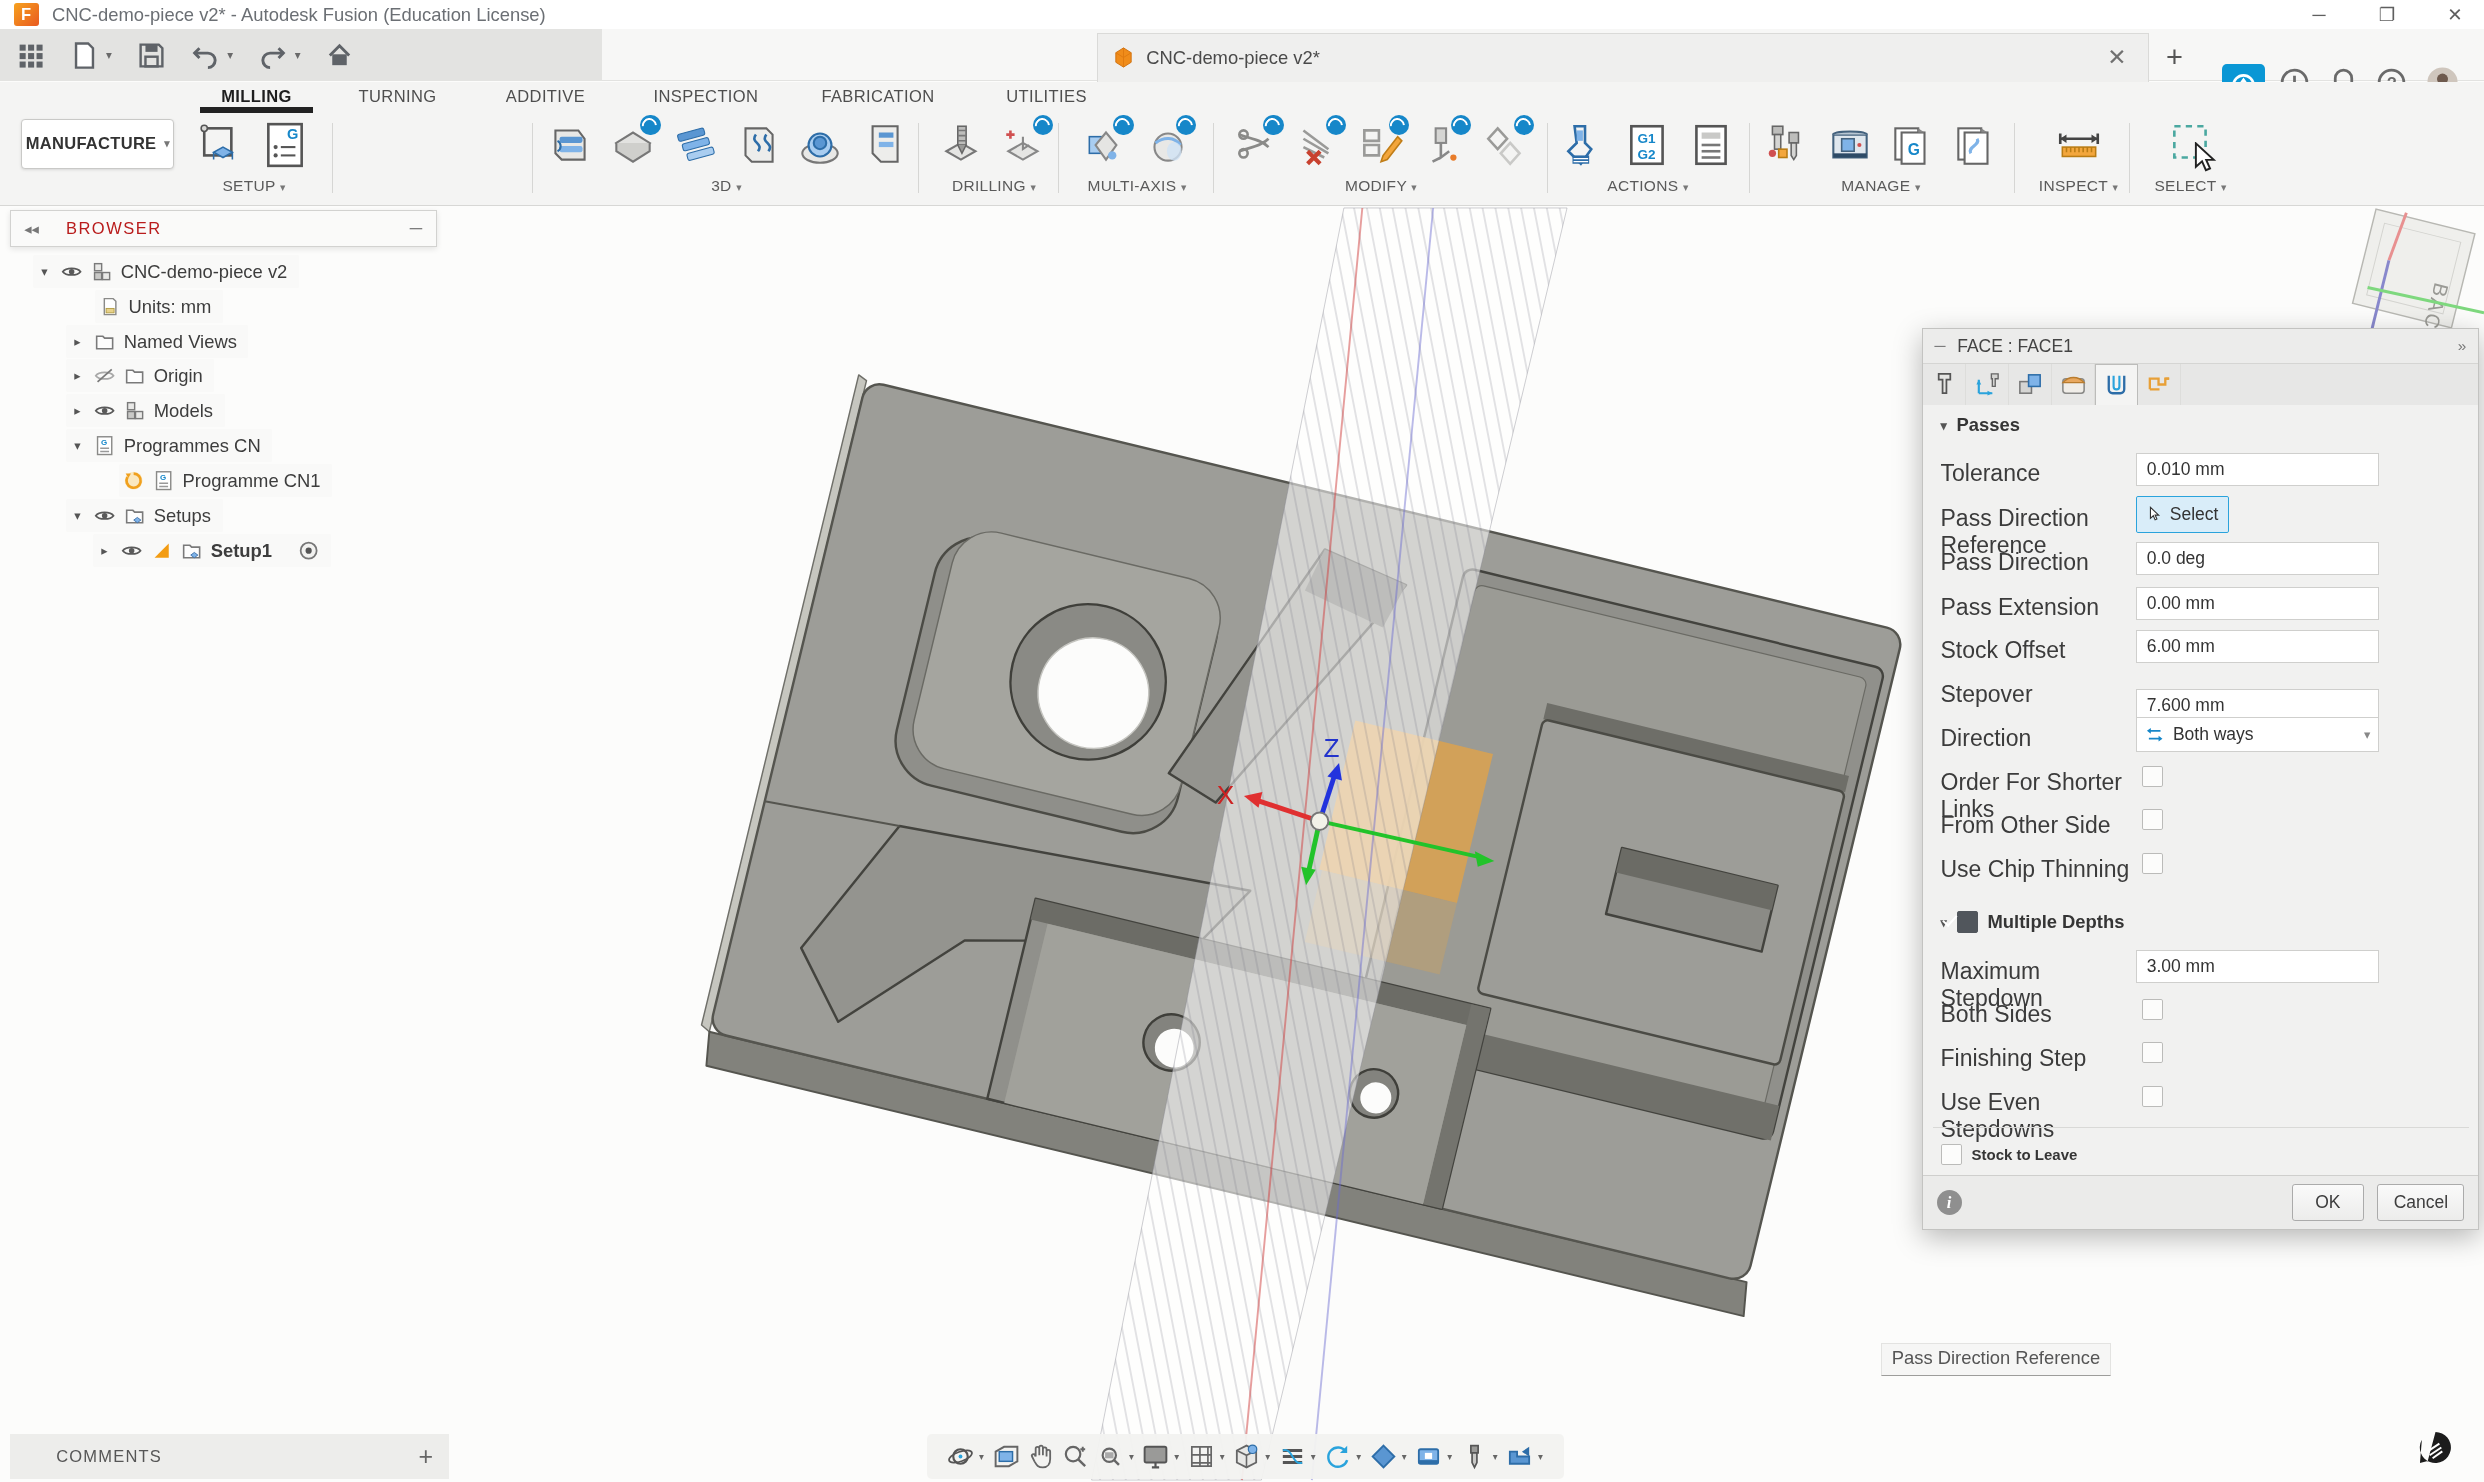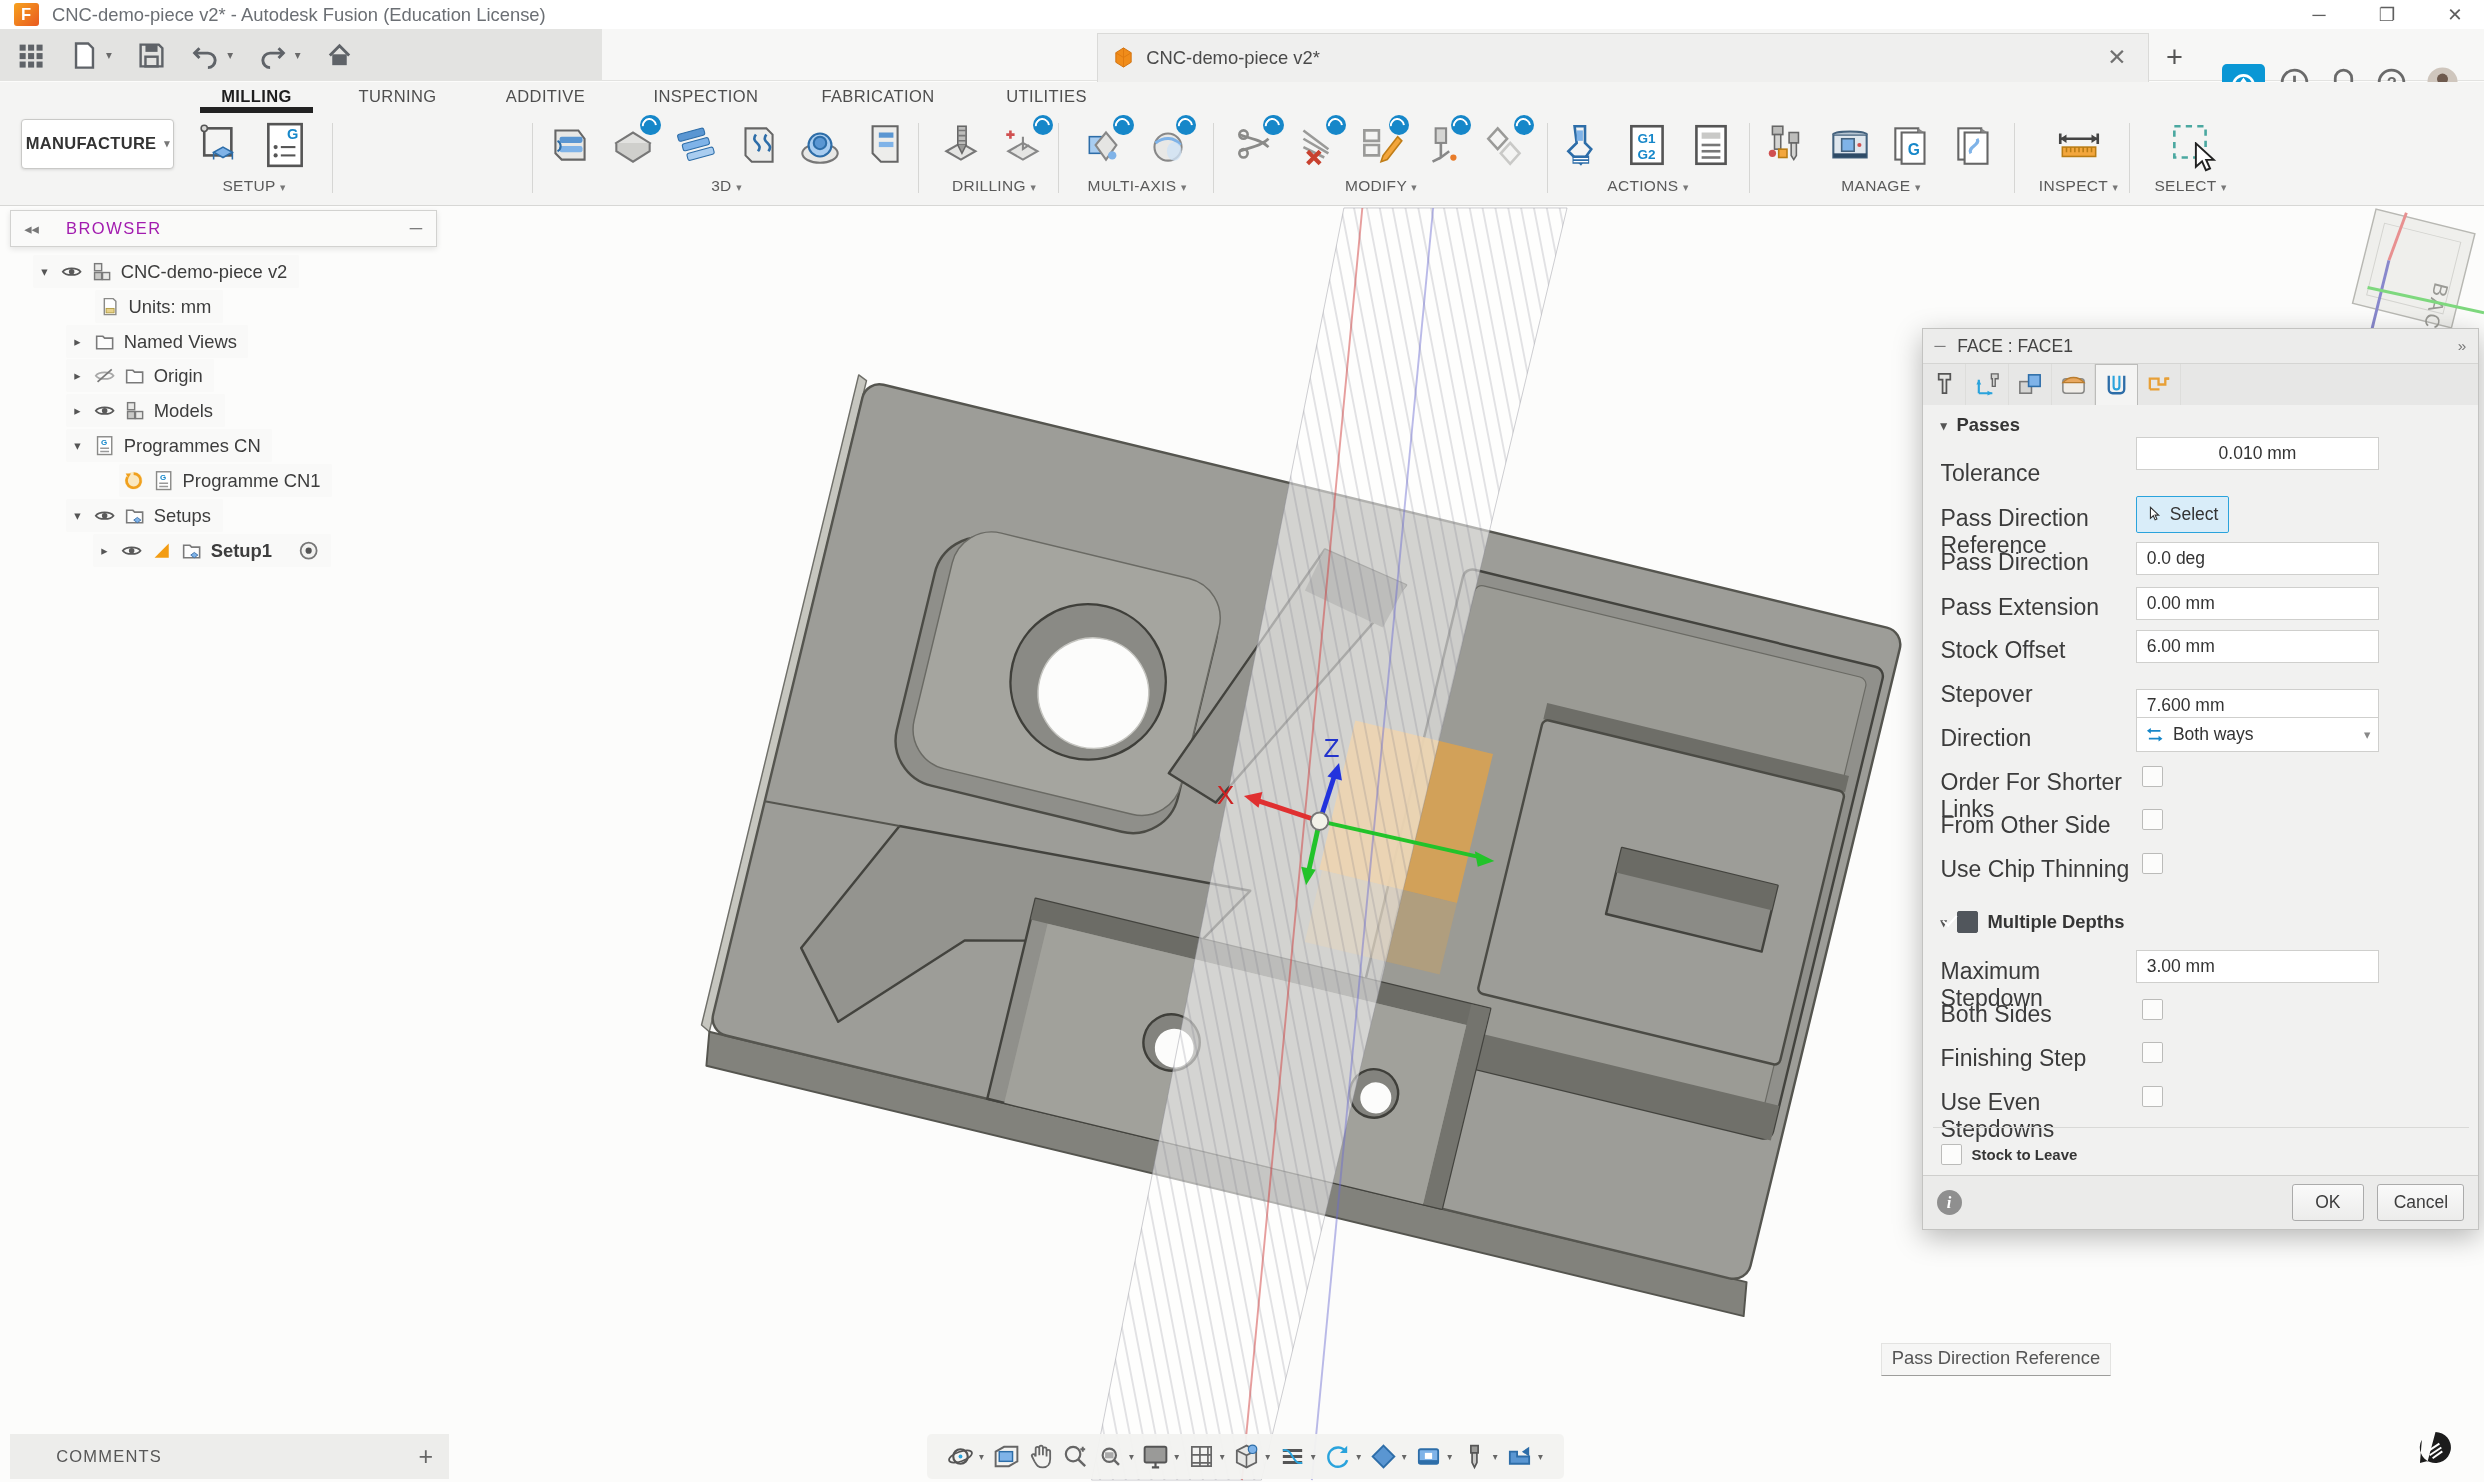--- a/index.html
+++ b/index.html
@@ -56,21 +56,21 @@
     border-radius:50%; background:#1687c9; }
   .ticon.has-badge::before { content:""; position:absolute; top:-1.9px; right:1px; width:10.7px; height:10.7px;
     border:2.4px solid #fff; border-radius:50%; border-right-color:transparent; border-bottom-color:transparent;
     transform:rotate(40deg); z-index:2; }
 
   
   #browser { left:9.7px; top:210px; width:427px; height:408px; z-index:5; }
   #browser-header { left:0; top:0; width:427px; height:37px; background:rgba(250,250,249,.97);
     border:1px solid #d2d2d0; box-shadow:0 1.9px 5.8px rgba(0,0,0,.10);
     display:flex; align-items:center; padding:0 13.6px; }
-  #browser-title { font-size:16.5px; color:#a21caf; letter-spacing:1.5px; margin-left:27px; flex:1; }
+  #browser-title { font-size:16.5px; color:#b91c1c; letter-spacing:1.5px; margin-left:27px; flex:1; }
   .trow { position:absolute; height:33px; display:flex; align-items:center; gap:8.7px;
     background:rgba(248,248,247,.88); padding:0 11.6px 0 3.9px; border-radius:1.9px; }
   .trow .lbl { font-size:18.4px; color:#3d3d3d; white-space:nowrap; }
   .tcaret { font-size:12.6px; color:#555; width:15.5px; text-align:center; }
   .tico { width:21.3px; height:21.3px; flex:0 0 auto; }
 
   
   #canvas { left:0; top:206px; width:2484px; height:1277px; }
 
   
@@ -695,21 +695,21 @@
         </svg>
       </div>
   </div>
 
   <div class="dsection" style="left:17.5px;top:85px">
     <span class="dcaret">▾</span>
     <span>Passes</span>
   </div>
 
   <div class="drow-label" style="top:131px">Tolerance</div>
-  <input class="dinput" style="top: 108px; text-align: center;" value="0.010 mm">
+  <input class="dinput" style="top: 124px;" value="0.010 mm">
 
   <div class="drow-label" style="top:176px">Pass Direction Reference</div>
   <div id="select-btn" style="top:167px">
     <svg width="16.5" height="16.5" viewBox="0 0 17 17">
         <use href="#i-cursor"></use>
       </svg>
     <span>Select</span>
   </div>
 
   <div class="drow-label" style="top:220px">Pass Direction</div>

